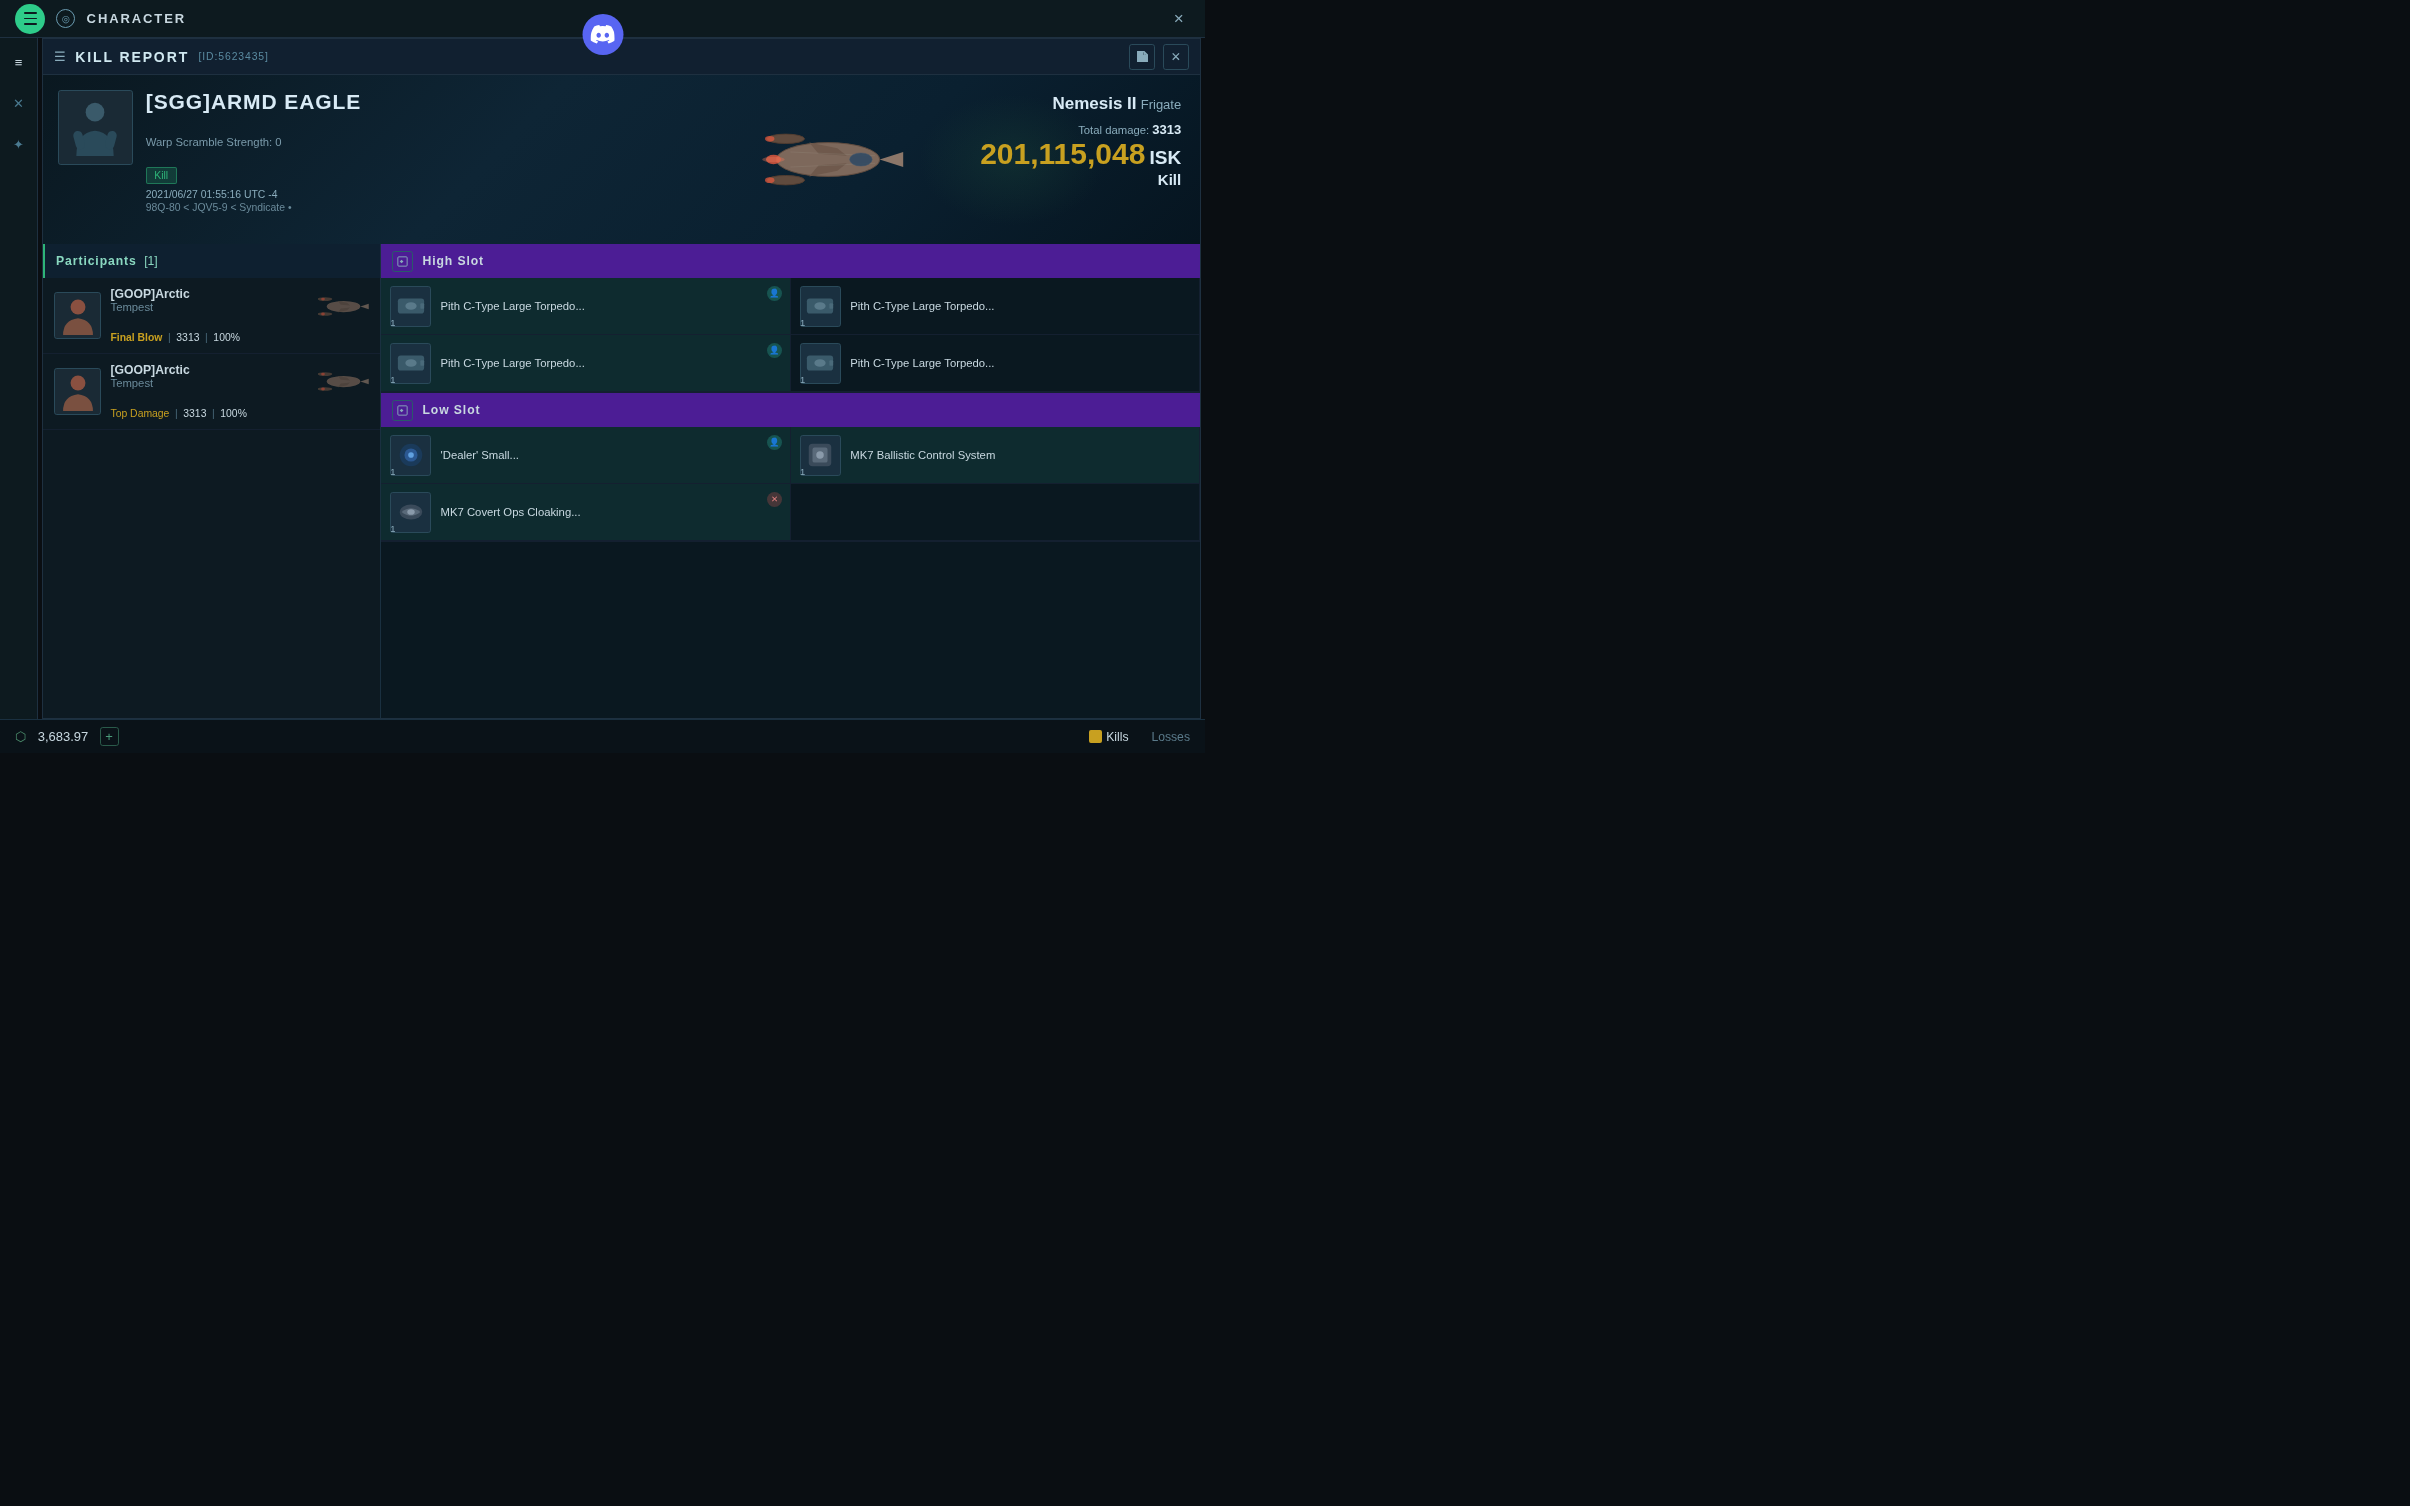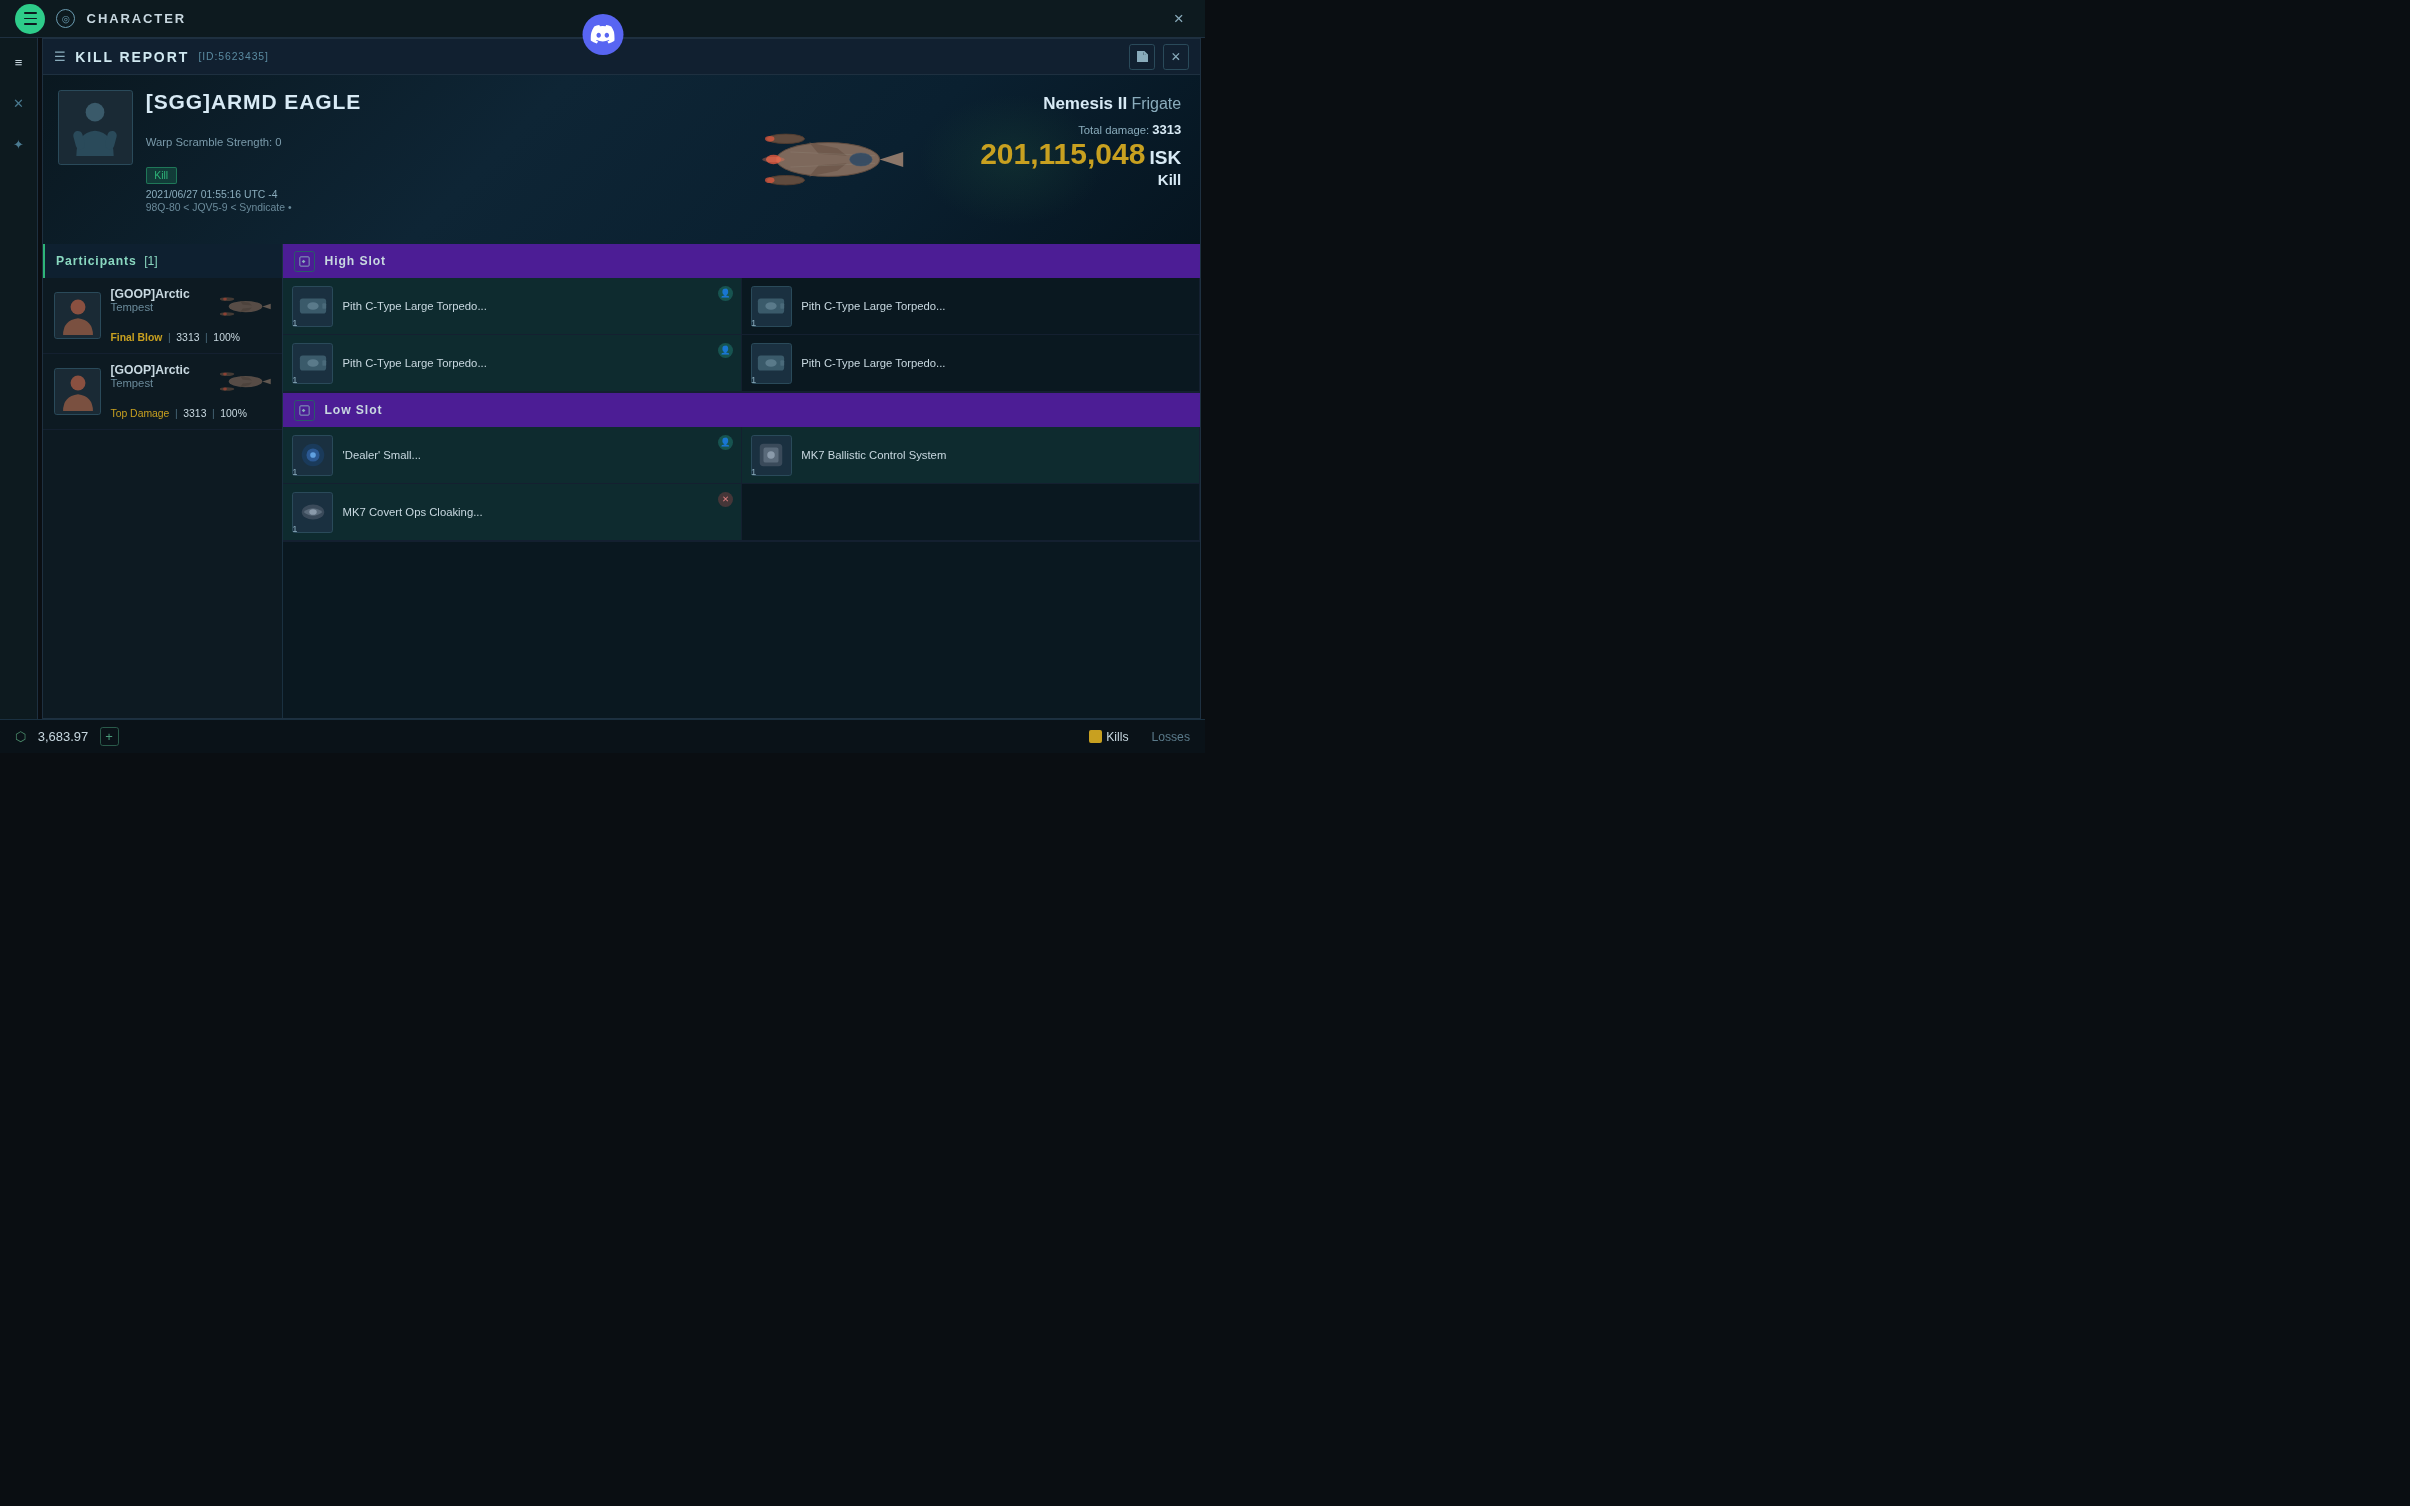--- a/index.html
+++ b/index.html
@@ -278,21 +278,21 @@
       top: 19px;
       text-align: right;
     }
     .ship-class {
       font-size: 17px;
       color: #d8eaf5;
       font-weight: 600;
     }
     .ship-type {
       color: #8aacbc;
-      font-size: 16px;
+      font-size: 13px;
     }
     .damage-label {
       font-size: 11.3px;
       color: #8aacbc;
       margin-top: 7.5px;
     }
     .damage-value {
       font-size: 13px;
       color: #d8eaf5;
       font-weight: 600;
@@ -317,21 +317,21 @@
 
     
     .report-body {
       flex: 1;
       display: flex;
       overflow: hidden;
     }
 
     
     .participants-panel {
-      width: 240px;
+      width: 338px;
       background: #0d1a22;
       border-right: 0.9px solid #1a3040;
       overflow-y: auto;
     }
     .participants-header {
       height: 34px;
       display: flex;
       align-items: center;
       padding: 0 11.3px;
       border-left: 2.8px solid #2eb478;

